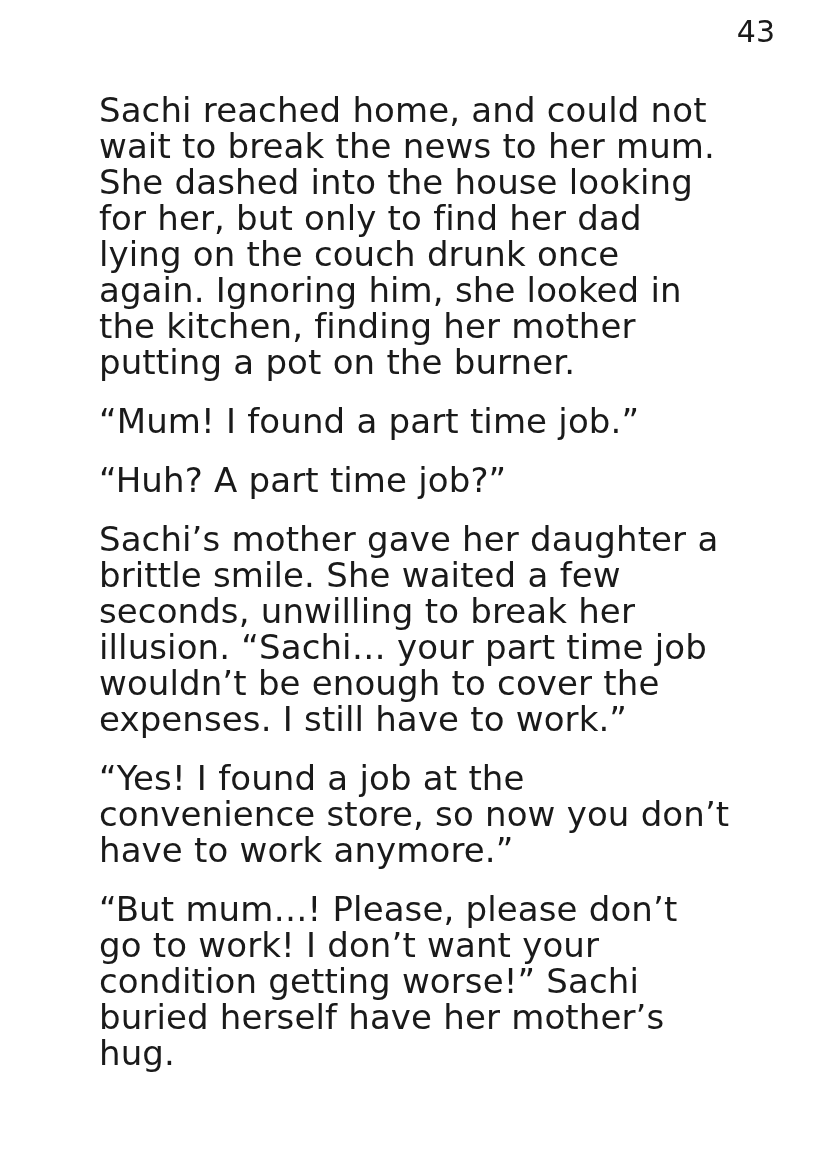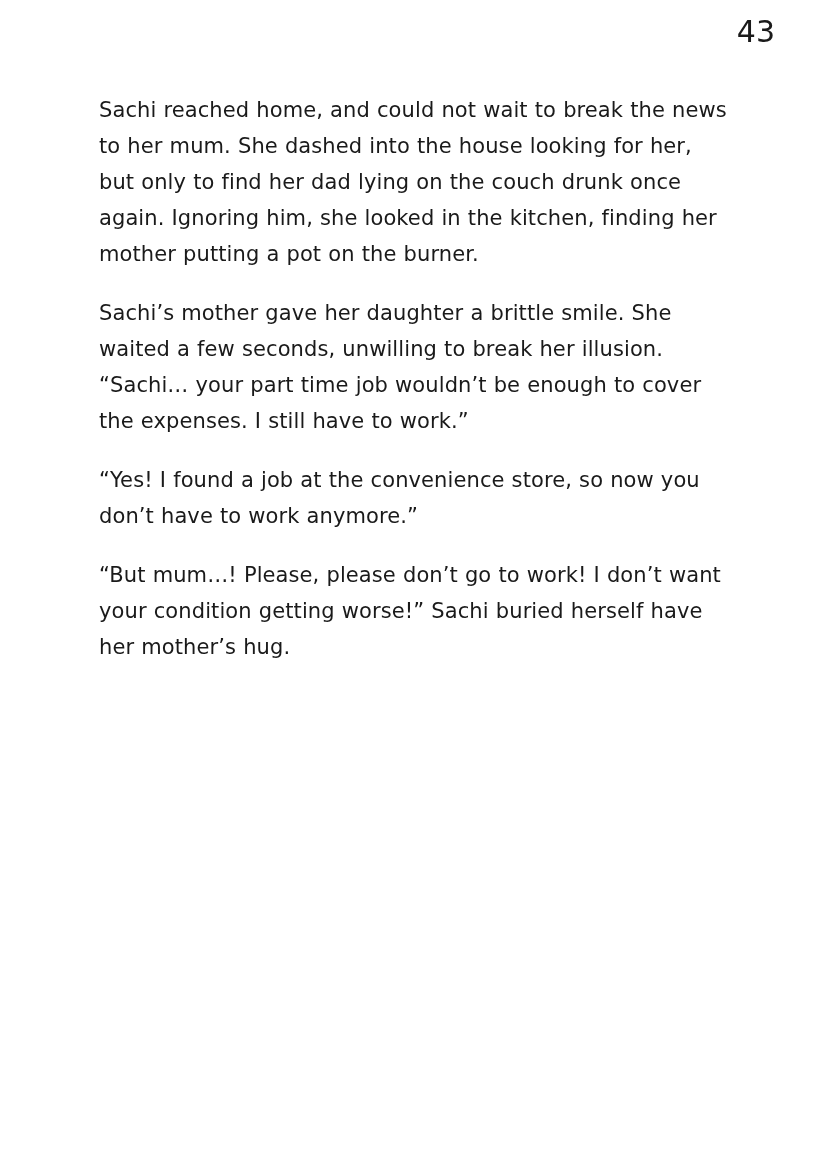--- a/index.html
+++ b/index.html
@@ -30,38 +30,40 @@
     color: #1a1a1a;
     font-family: "DejaVu Sans", sans-serif;
   }
   .body-text {
     position: absolute;
     top: 92px;
     left: 99px;
     width: 632px;
   }
   .para {
-    font-size: 21px;
+    font-size: 34px;
     line-height: 36px;
     margin: 0 0 23px 0;
     color: #1a1a1a;
     letter-spacing: 0.1px;
     word-spacing: 0.3px;
   }
   .para:last-child {
     margin-bottom: 0;
   }
 </style>
 </head>
 <body>
 
 <div class="page">
 
   <div class="page-number">43</div>
 
   <div class="body-text">
     <p class="para">Sachi reached home, and could not wait to break the news to her mum. She dashed into the house looking for her, but only to find her dad lying on the couch drunk once again. Ignoring him, she looked in the kitchen, finding her mother putting a pot on the burner.</p>
+    <p class="para">“Mum! I found a part time job.”</p>
+    <p class="para">“Huh? A part time job?”</p>
     <p class="para">Sachi’s mother gave her daughter a brittle smile. She waited a few seconds, unwilling to break her illusion. “Sachi… your part time job wouldn’t be enough to cover the expenses. I still have to work.”</p>
     <p class="para"> “Yes! I found a job at the convenience store, so now you don’t have to work anymore.”</p>
     <p class="para">“But mum…! Please, please don’t go to work! I don’t want your condition getting worse!” Sachi buried herself have her mother’s hug.</p>
   </div>
 
 </div>
 
 </body></html>

